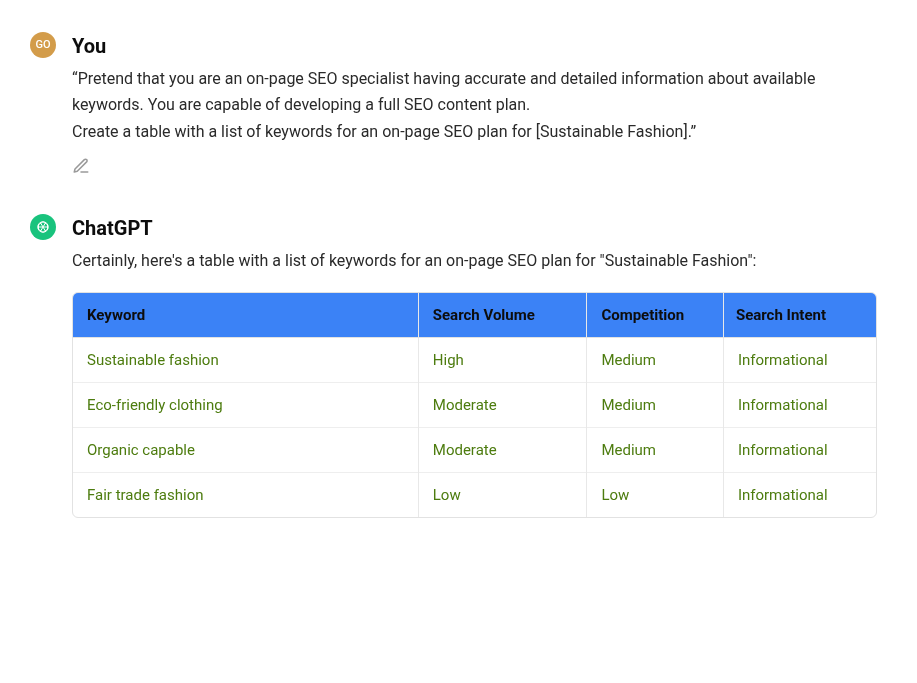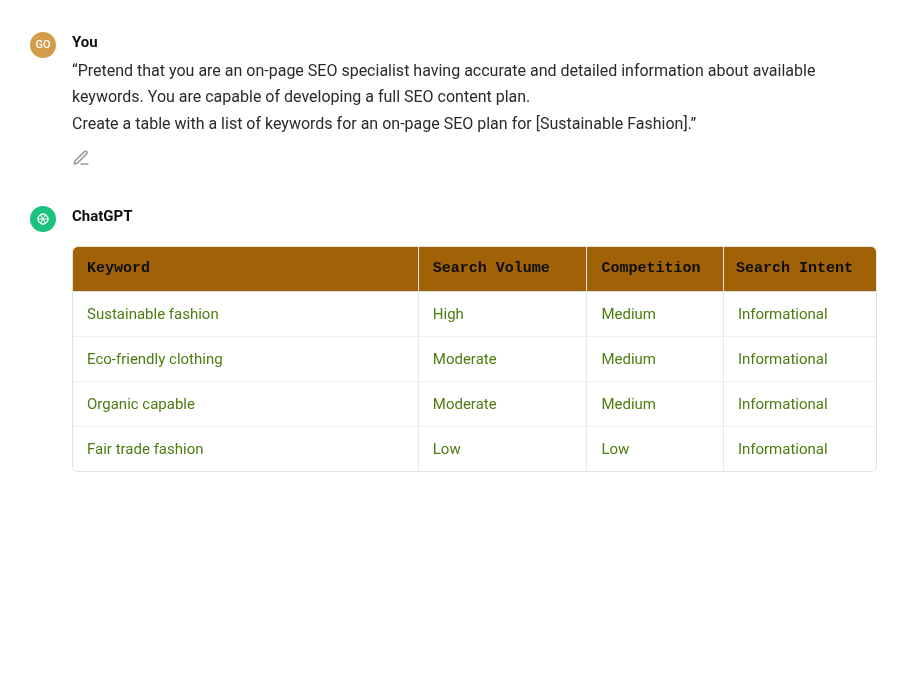--- a/index.html
+++ b/index.html
@@ -30,21 +30,21 @@
     color: #fff;
     margin-top: 2px;
   }
   .avatar.user { background: #d39c4a; }
   .avatar.bot  { background: #19c37d; }
   .avatar.bot svg { width: 18px; height: 18px; }
   .msg-body { flex: 1; }
   .author {
     font-weight: 700;
     margin-bottom: 4px;
-    font-size: 15px;
+    font-size: 20px;
   }
   .content {
     color: #2a2a2a;
   }
   .content p { margin-bottom: 2px; }
   .edit-row { margin-top: 12px; }
   .edit-icon {
     width: 18px; height: 18px;
     color: #9a9a9a;
     cursor: pointer;
@@ -59,26 +59,25 @@
     overflow: hidden;
     width: 100%;
   }
   table {
     width: 100%;
     border-collapse: collapse;
     font-size: 15px;
   }
   thead th {
     text-align: left;
-    background: #a16207;
+    background: #3b82f6;
     font-weight: 700;
     padding: 10px 14px;
     border-bottom: 1px solid #e2e2e2;
     color: #0d0d0d;
-    font-family: Liberation Mono, monospace;
   }
   thead th + th,
   tbody td + td { border-left: 1px solid #e8e8e8; }
   tbody td {
     padding: 10px 14px;
     border-top: 1px solid #eeeeee;
     color: #4d7c0f;
   }
   .col-kw  { width: 43%; }
   .col-sv  { width: 21%; }
@@ -113,20 +112,21 @@
   <div class="avatar bot">
     <svg viewBox="0 0 24 24" fill="none" stroke="#ffffff" stroke-width="1.3">
       <circle cx="12" cy="12" r="7"></circle>
       <path d="M12 5 L18 9 L18 15 L12 19 L6 15 L6 9 Z"></path>
       <path d="M9 7 L15 17 M15 7 L9 17 M6 12 L18 12"></path>
     </svg>
   </div>
   <div class="msg-body">
     <div class="author">ChatGPT</div>
     <div class="content">
+      <p>Certainly, here's a table with a list of keywords for an on-page SEO plan for "Sustainable Fashion":</p>
 
       <div class="table-wrap">
         <table>
           <thead>
             <tr>
               <th class="col-kw">Keyword</th>
               <th class="col-sv">Search Volume</th>
               <th class="col-cmp">Competition</th>
               <th class="col-si">Search Intent</th>
             </tr>

